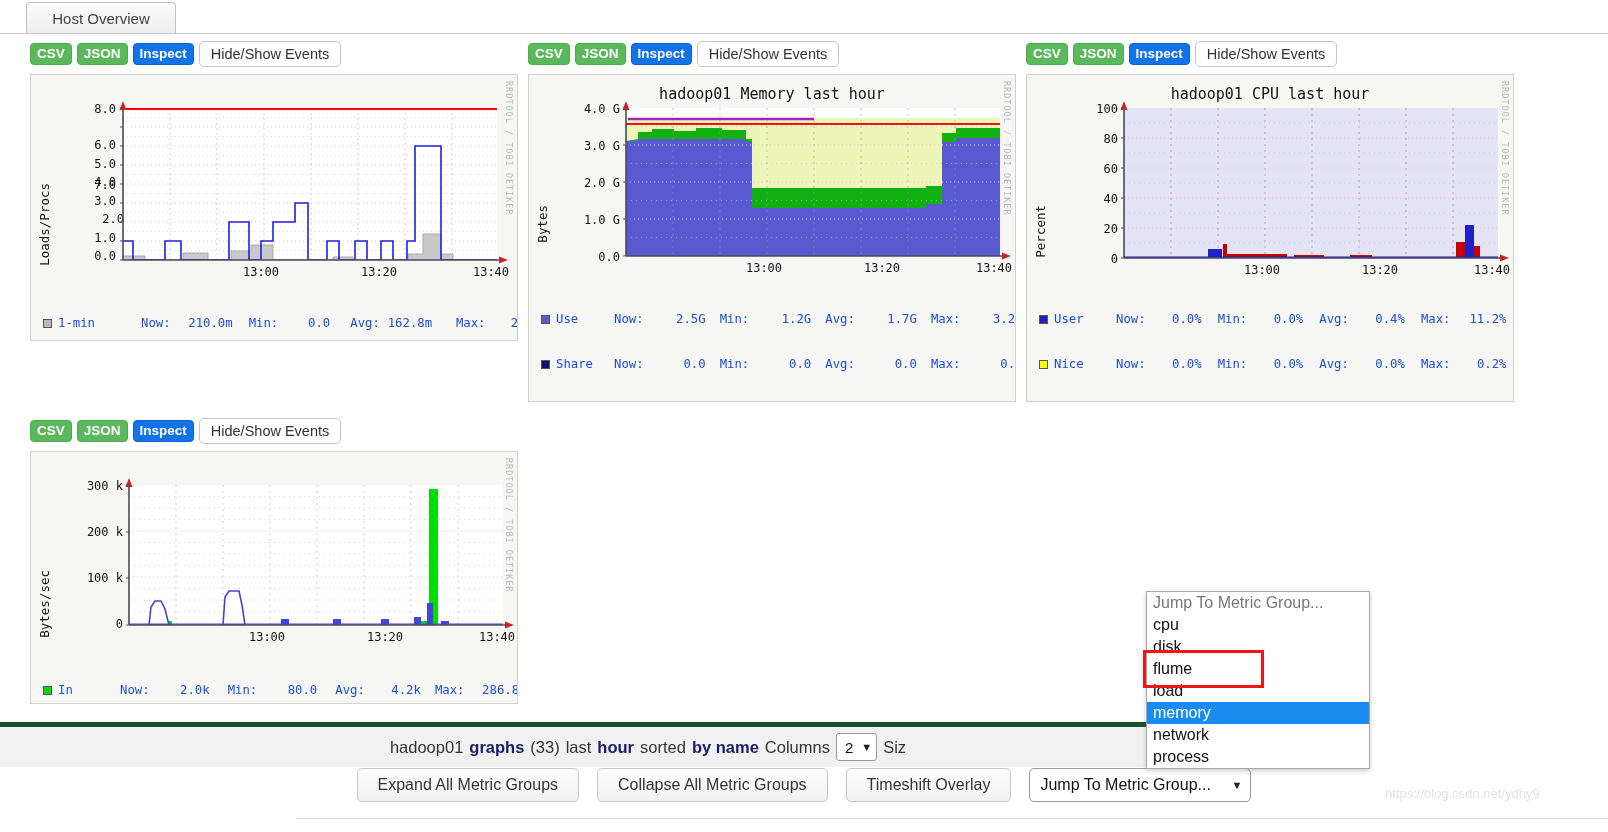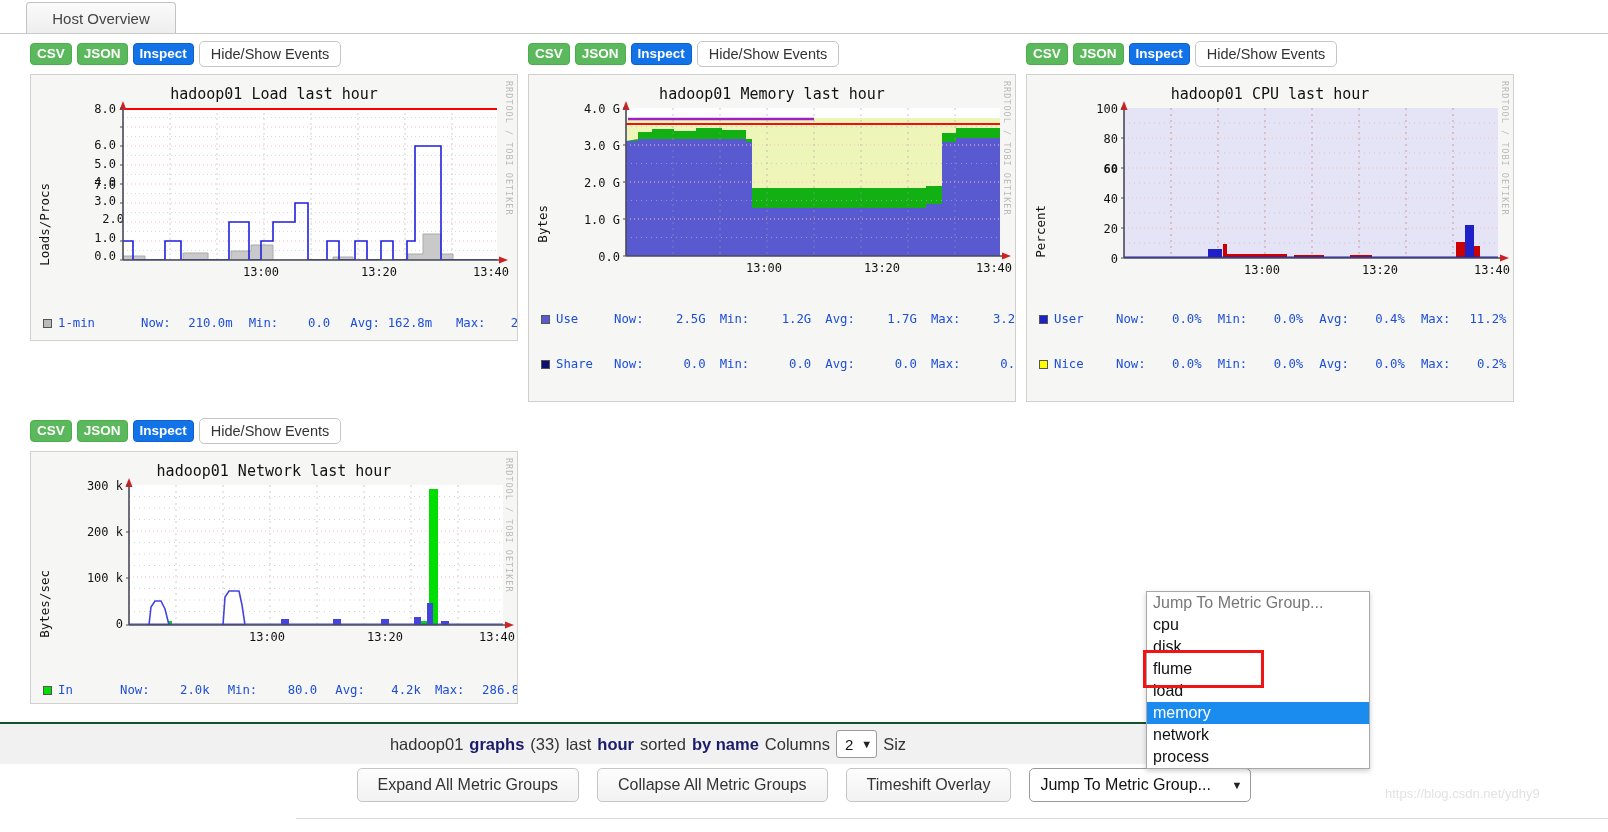--- a/index.html
+++ b/index.html
@@ -52,21 +52,21 @@
          font-size:12px;color:#111;white-space:nowrap;}
   .plot{position:absolute;overflow:hidden;}
   .legend{position:absolute;
           font-family:"DejaVu Sans Mono","Liberation Mono",monospace;
           font-size:12.3px;color:#1d4ed8;white-space:pre;line-height:15px;}
   .lrow{display:flex;align-items:center;height:15px;white-space:pre;}
   .swatch{width:9px;height:9px;border:1px solid #555;margin-right:6px;
           flex:0 0 auto;box-sizing:border-box;}
   
   .statusbar{position:absolute;left:0;top:722px;width:1296px;height:40px;
-             background:#f1f1f1;border-top:2px solid #14532d;
+             background:#f1f1f1;border-top:5px solid #14532d;
              display:flex;align-items:center;justify-content:center;
              font-size:16.5px;color:#333;gap:6px;}
   .statusbar b{color:#1b1b6b;}
   .selbox{height:26px;border:1px solid #9a9a9a;border-radius:3px;
           background:#fff;display:inline-flex;align-items:center;
           padding:0 4px 0 8px;font-size:15px;color:#111;gap:8px;}
   .caret{font-size:11px;color:#222;}
   .btnbar{position:absolute;left:0;top:762px;width:1608px;height:45px;
           display:flex;align-items:center;justify-content:center;gap:18px;}
   .bigbtn{height:34px;border:1px solid #c5c5c5;border-radius:5px;
@@ -104,21 +104,20 @@
 
 <div class="cell" style="left:30px;top:42px;">
   <div class="btnrow">
     <div class="pill green">CSV</div>
     <div class="pill green">JSON</div>
     <div class="pill blue">Inspect</div>
     <div class="ghostbtn">Hide/Show Events</div>
   </div>
 
   <div class="graph" style="width:488px;height:267px;margin-top:8px;">
-    <div class="gtitle" style="top:10px;">hadoop01 Load last hour</div>
     <div class="watermark" style="top:6px;right:3px;">RRDTOOL / TOBI OETIKER</div>
     <div class="ylabel" style="left:6px;top:108px;">Loads/Procs</div>
 
     <div class="ytick" style="left:40px;top:27px;width:45px;">8.0</div>
     <div class="ytick" style="left:40px;top:62px;width:45px;margin-top:41px;">7.0</div>
     <div class="ytick" style="left:40px;top:63px;width:45px;">6.0</div>
     <div class="ytick" style="left:40px;top:82px;width:45px;">5.0</div>
     <div class="ytick" style="left:40px;top:100px;width:45px;">4.0</div>
     <div class="ytick" style="left:40px;top:119px;width:45px;">3.0</div>
     <div class="ytick" style="left:48px;top:137px;width:45px;">2.0</div>
@@ -338,21 +337,21 @@
     <div class="ghostbtn">Hide/Show Events</div>
   </div>
 
   <div class="graph" style="width:488px;height:328px;margin-top:8px;">
     <div class="gtitle" style="top:10px;">hadoop01 CPU last hour</div>
     <div class="watermark" style="top:6px;right:3px;">RRDTOOL / TOBI OETIKER</div>
     <div class="ylabel" style="left:6px;top:130px;">Percent</div>
 
     <div class="ytick" style="left:36px;top:27px;width:55px;">100</div>
     <div class="ytick" style="left:36px;top:57px;width:55px;">80</div>
-    <div class="ytick" style="left:36px;top:87px;width:55px;font-weight:bold;">60</div>
+    <div class="ytick" style="left:36px;top:87px;width:55px;">60</div>
     <div class="ytick" style="left:36px;top:117px;width:55px;">40</div>
     <div class="ytick" style="left:36px;top:147px;width:55px;">20</div>
     <div class="ytick" style="left:36px;top:177px;width:55px;">0</div>
 
     <div class="plot" style="left:97px;top:33px;width:374px;height:150px;">
       <svg width="374" height="150" viewBox="0 0 374 150">
         <rect x="0" y="0" width="374" height="150" fill="#e4e4f6"></rect>
         <g stroke="#ffbcbc" stroke-width="1" stroke-dasharray="1,3">
           <line x1="0" y1="30" x2="374" y2="30"></line>
             <line x1="0" y1="60" x2="374" y2="60"></line>
@@ -446,21 +445,20 @@
 
 <div class="cell" style="left:30px;top:419px;">
   <div class="btnrow">
     <div class="pill green">CSV</div>
     <div class="pill green">JSON</div>
     <div class="pill blue">Inspect</div>
     <div class="ghostbtn">Hide/Show Events</div>
   </div>
 
   <div class="graph" style="width:488px;height:253px;margin-top:8px;">
-    <div class="gtitle" style="top:10px;">hadoop01 Network last hour</div>
     <div class="watermark" style="top:6px;right:3px;">RRDTOOL / TOBI OETIKER</div>
     <div class="ylabel" style="left:6px;top:118px;">Bytes/sec</div>
 
     <div class="ytick" style="left:30px;top:27px;width:62px;">300 k</div>
     <div class="ytick" style="left:30px;top:73px;width:62px;">200 k</div>
     <div class="ytick" style="left:30px;top:119px;width:62px;">100 k</div>
     <div class="ytick" style="left:30px;top:165px;width:62px;">0</div>
 
     <div class="plot" style="left:98px;top:33px;width:374px;height:140px;">
       <svg width="374" height="140" viewBox="0 0 374 140">

